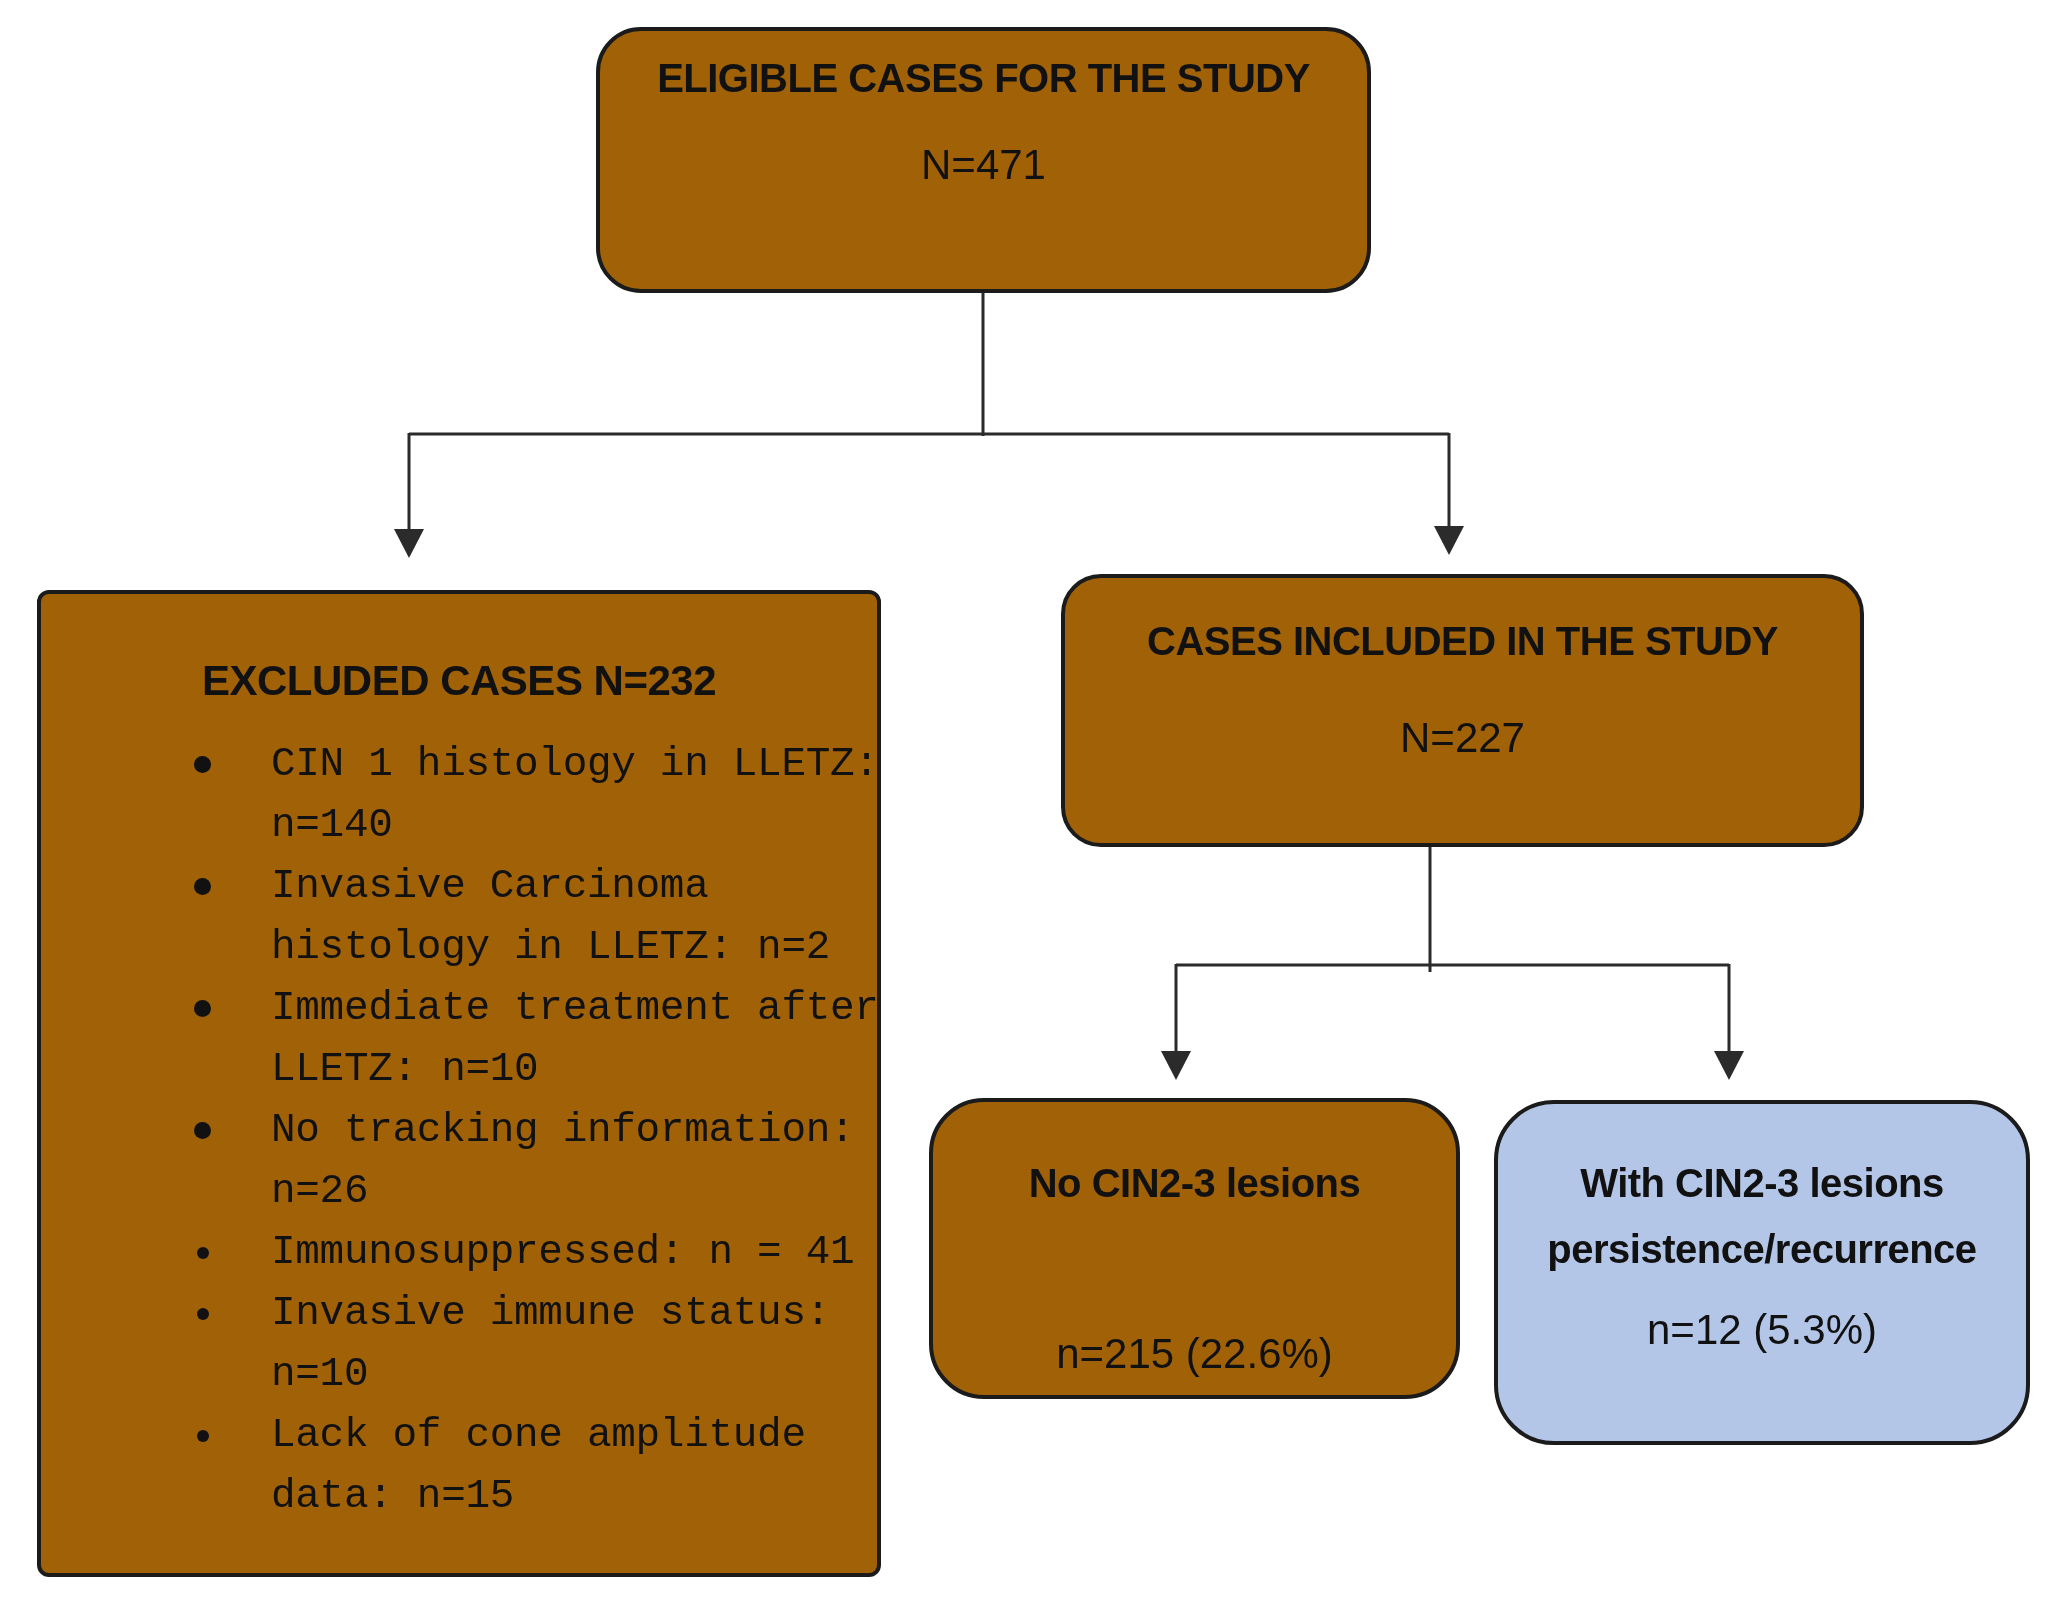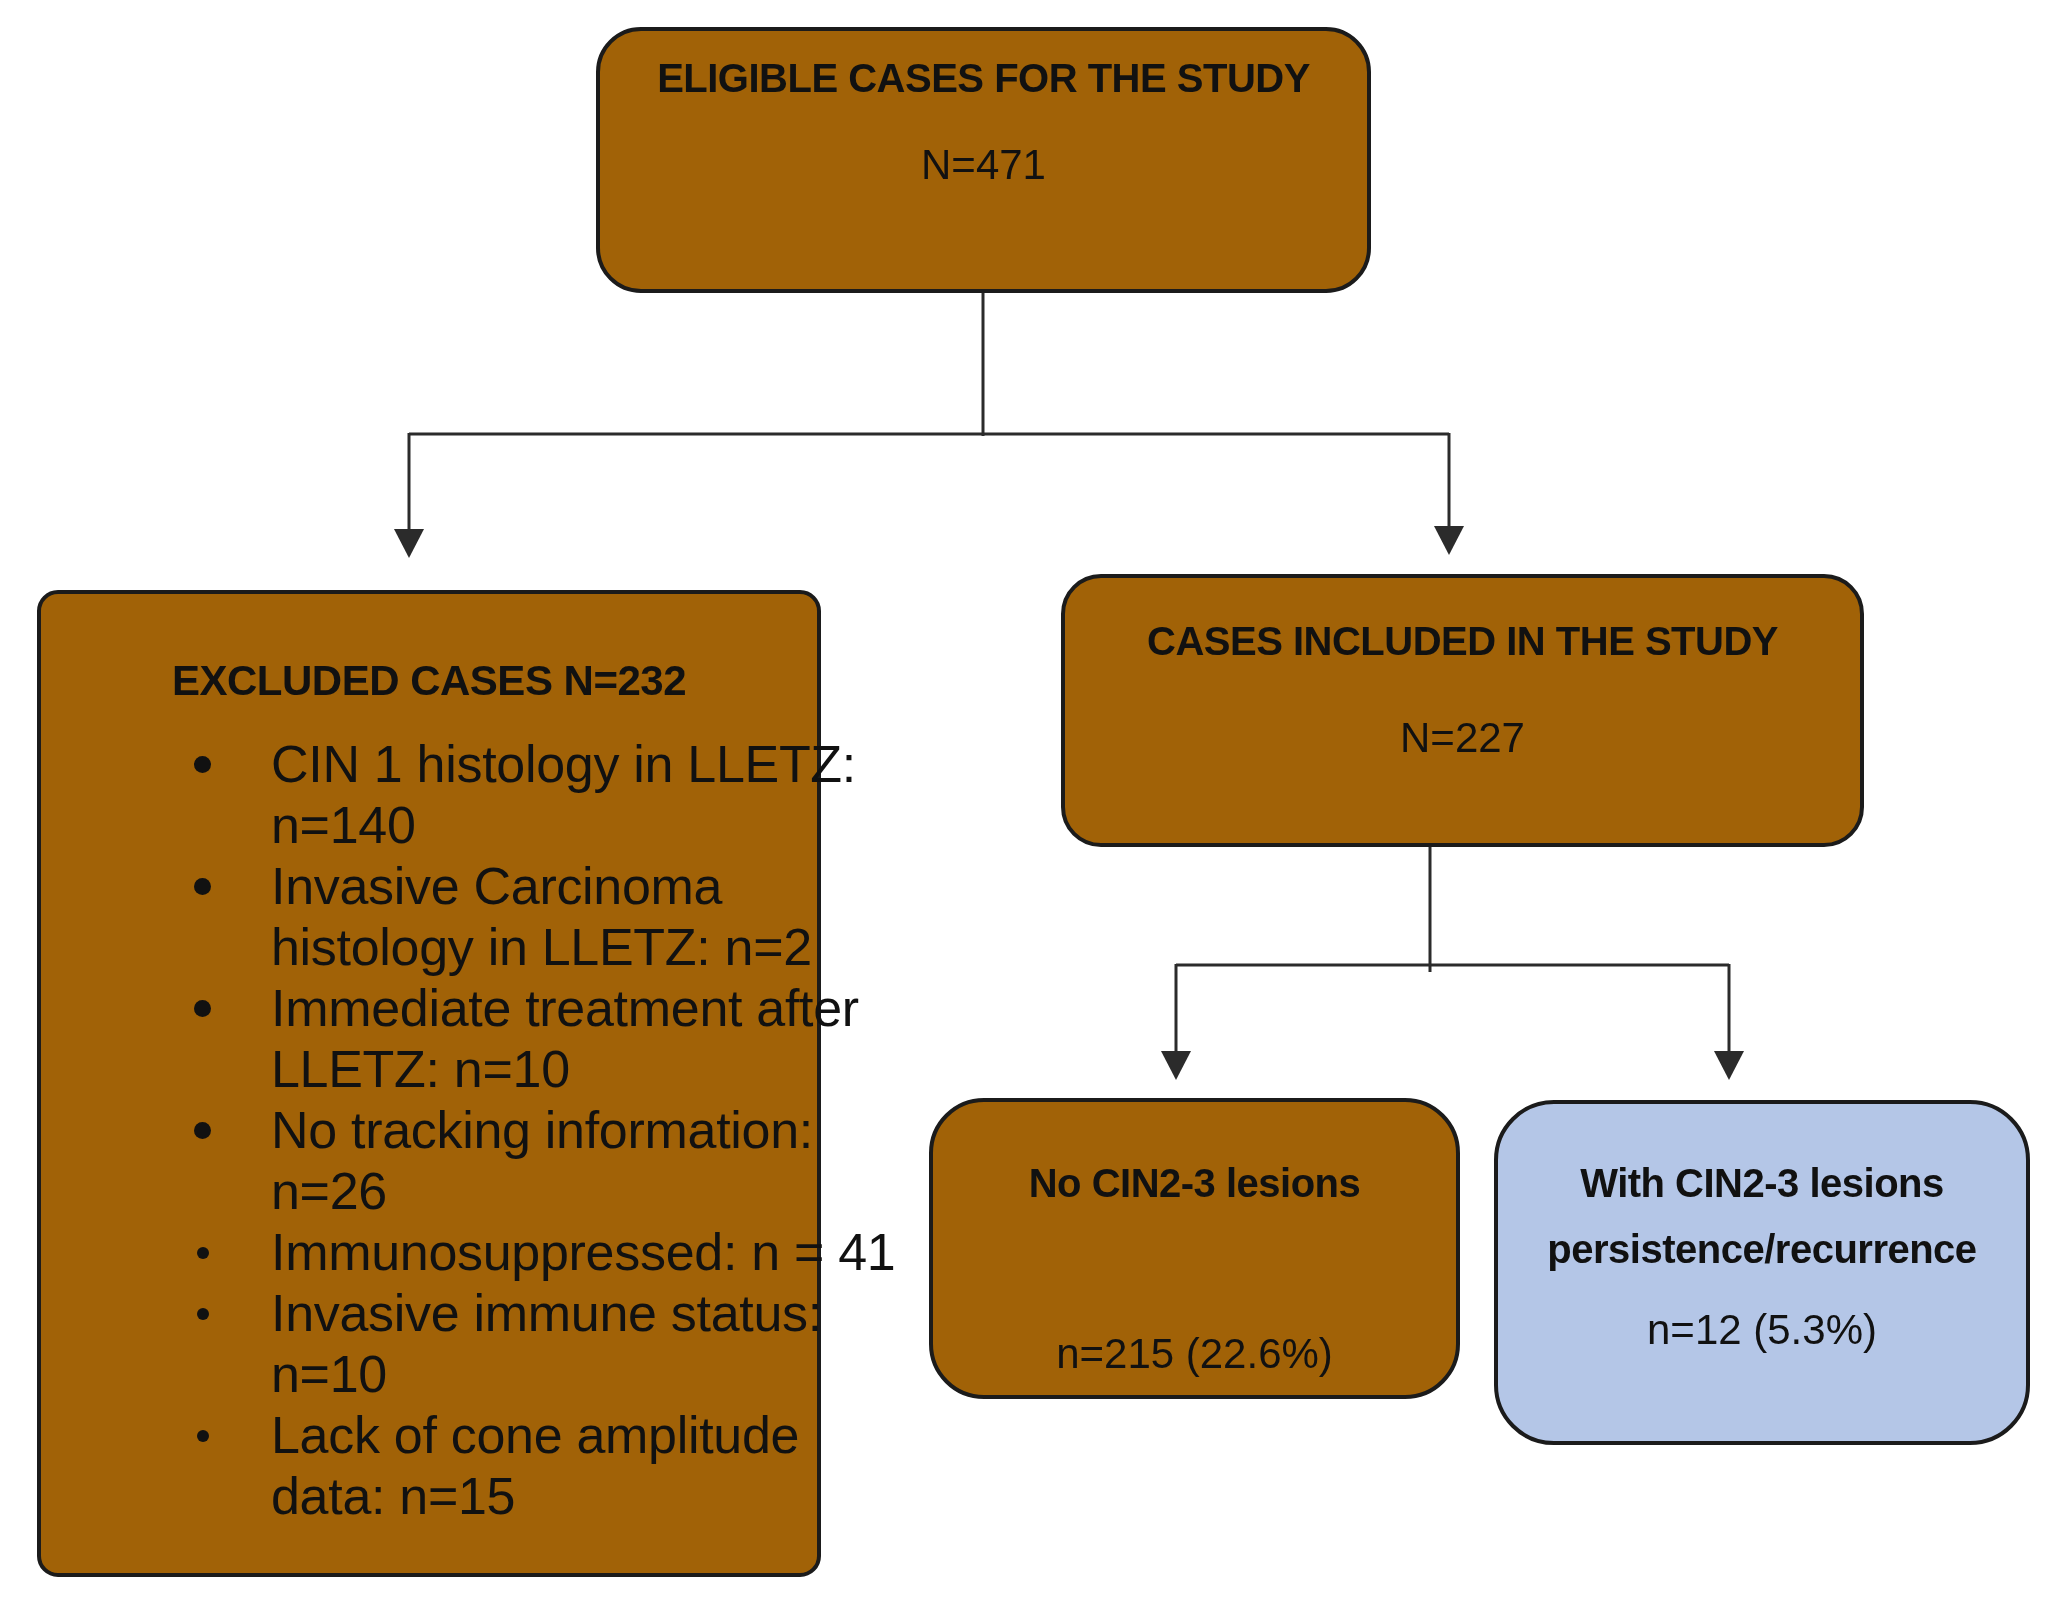--- a/index.html
+++ b/index.html
@@ -30,21 +30,21 @@
   .connectors polygon {
     fill: var(--connector, #2b2b2b);
   }
   .fbox {
     position: absolute;
     box-sizing: border-box;
     border: 4px solid var(--border, #1b1b1b);
     background: #a16207;
   }
   .fbox-eligible  { left: 596px;  top: 27px;   width: 775px; height: 266px; border-radius: 45px; }
-  .fbox-excluded  { left: 37px;   top: 590px;  width: 784px; height: 987px; border-radius: 21px; }
+  .fbox-excluded  { left: 37px;   top: 590px;  width: 844px; height: 987px; border-radius: 12px; }
   .fbox-included  { left: 1061px; top: 574px;  width: 803px; height: 273px; border-radius: 40px; }
   .fbox-nolesions { left: 929px;  top: 1098px; width: 531px; height: 301px; border-radius: 55px; }
   .fbox-withlesions {
     left: 1494px; top: 1100px; width: 536px; height: 345px; border-radius: 60px;
     background: var(--highlight, #b4c6e7);
   }
   .btitle, .bvalue, .btitle2 {
     position: absolute;
     left: 0;
     width: 100%;
@@ -95,24 +95,25 @@
     background: #111111;
   }
   .ex-item.sm .dot {
     left: 156px;
     top: 25px;
     width: 12px;
     height: 12px;
   }
   .ex-line {
     display: block;
-    font-size: 52px;
+    font-size: 41px;
     line-height: 61px;
     letter-spacing: -0.3px;
     white-space: nowrap;
+    font-family: Liberation Mono, monospace;
   }
 </style>
 </head>
 <body>
 
 <div class="canvas" style="--highlight: #b4c6e7; --border: #1b1b1b; --connector: #2b2b2b; --bg: #ffffff;">
 
   <svg class="connectors" viewBox="0 0 2063 1606" xmlns="http://www.w3.org/2000/svg">
     <line x1="983" y1="292" x2="983" y2="436"></line>
     <line x1="409" y1="434" x2="1449" y2="434"></line>

